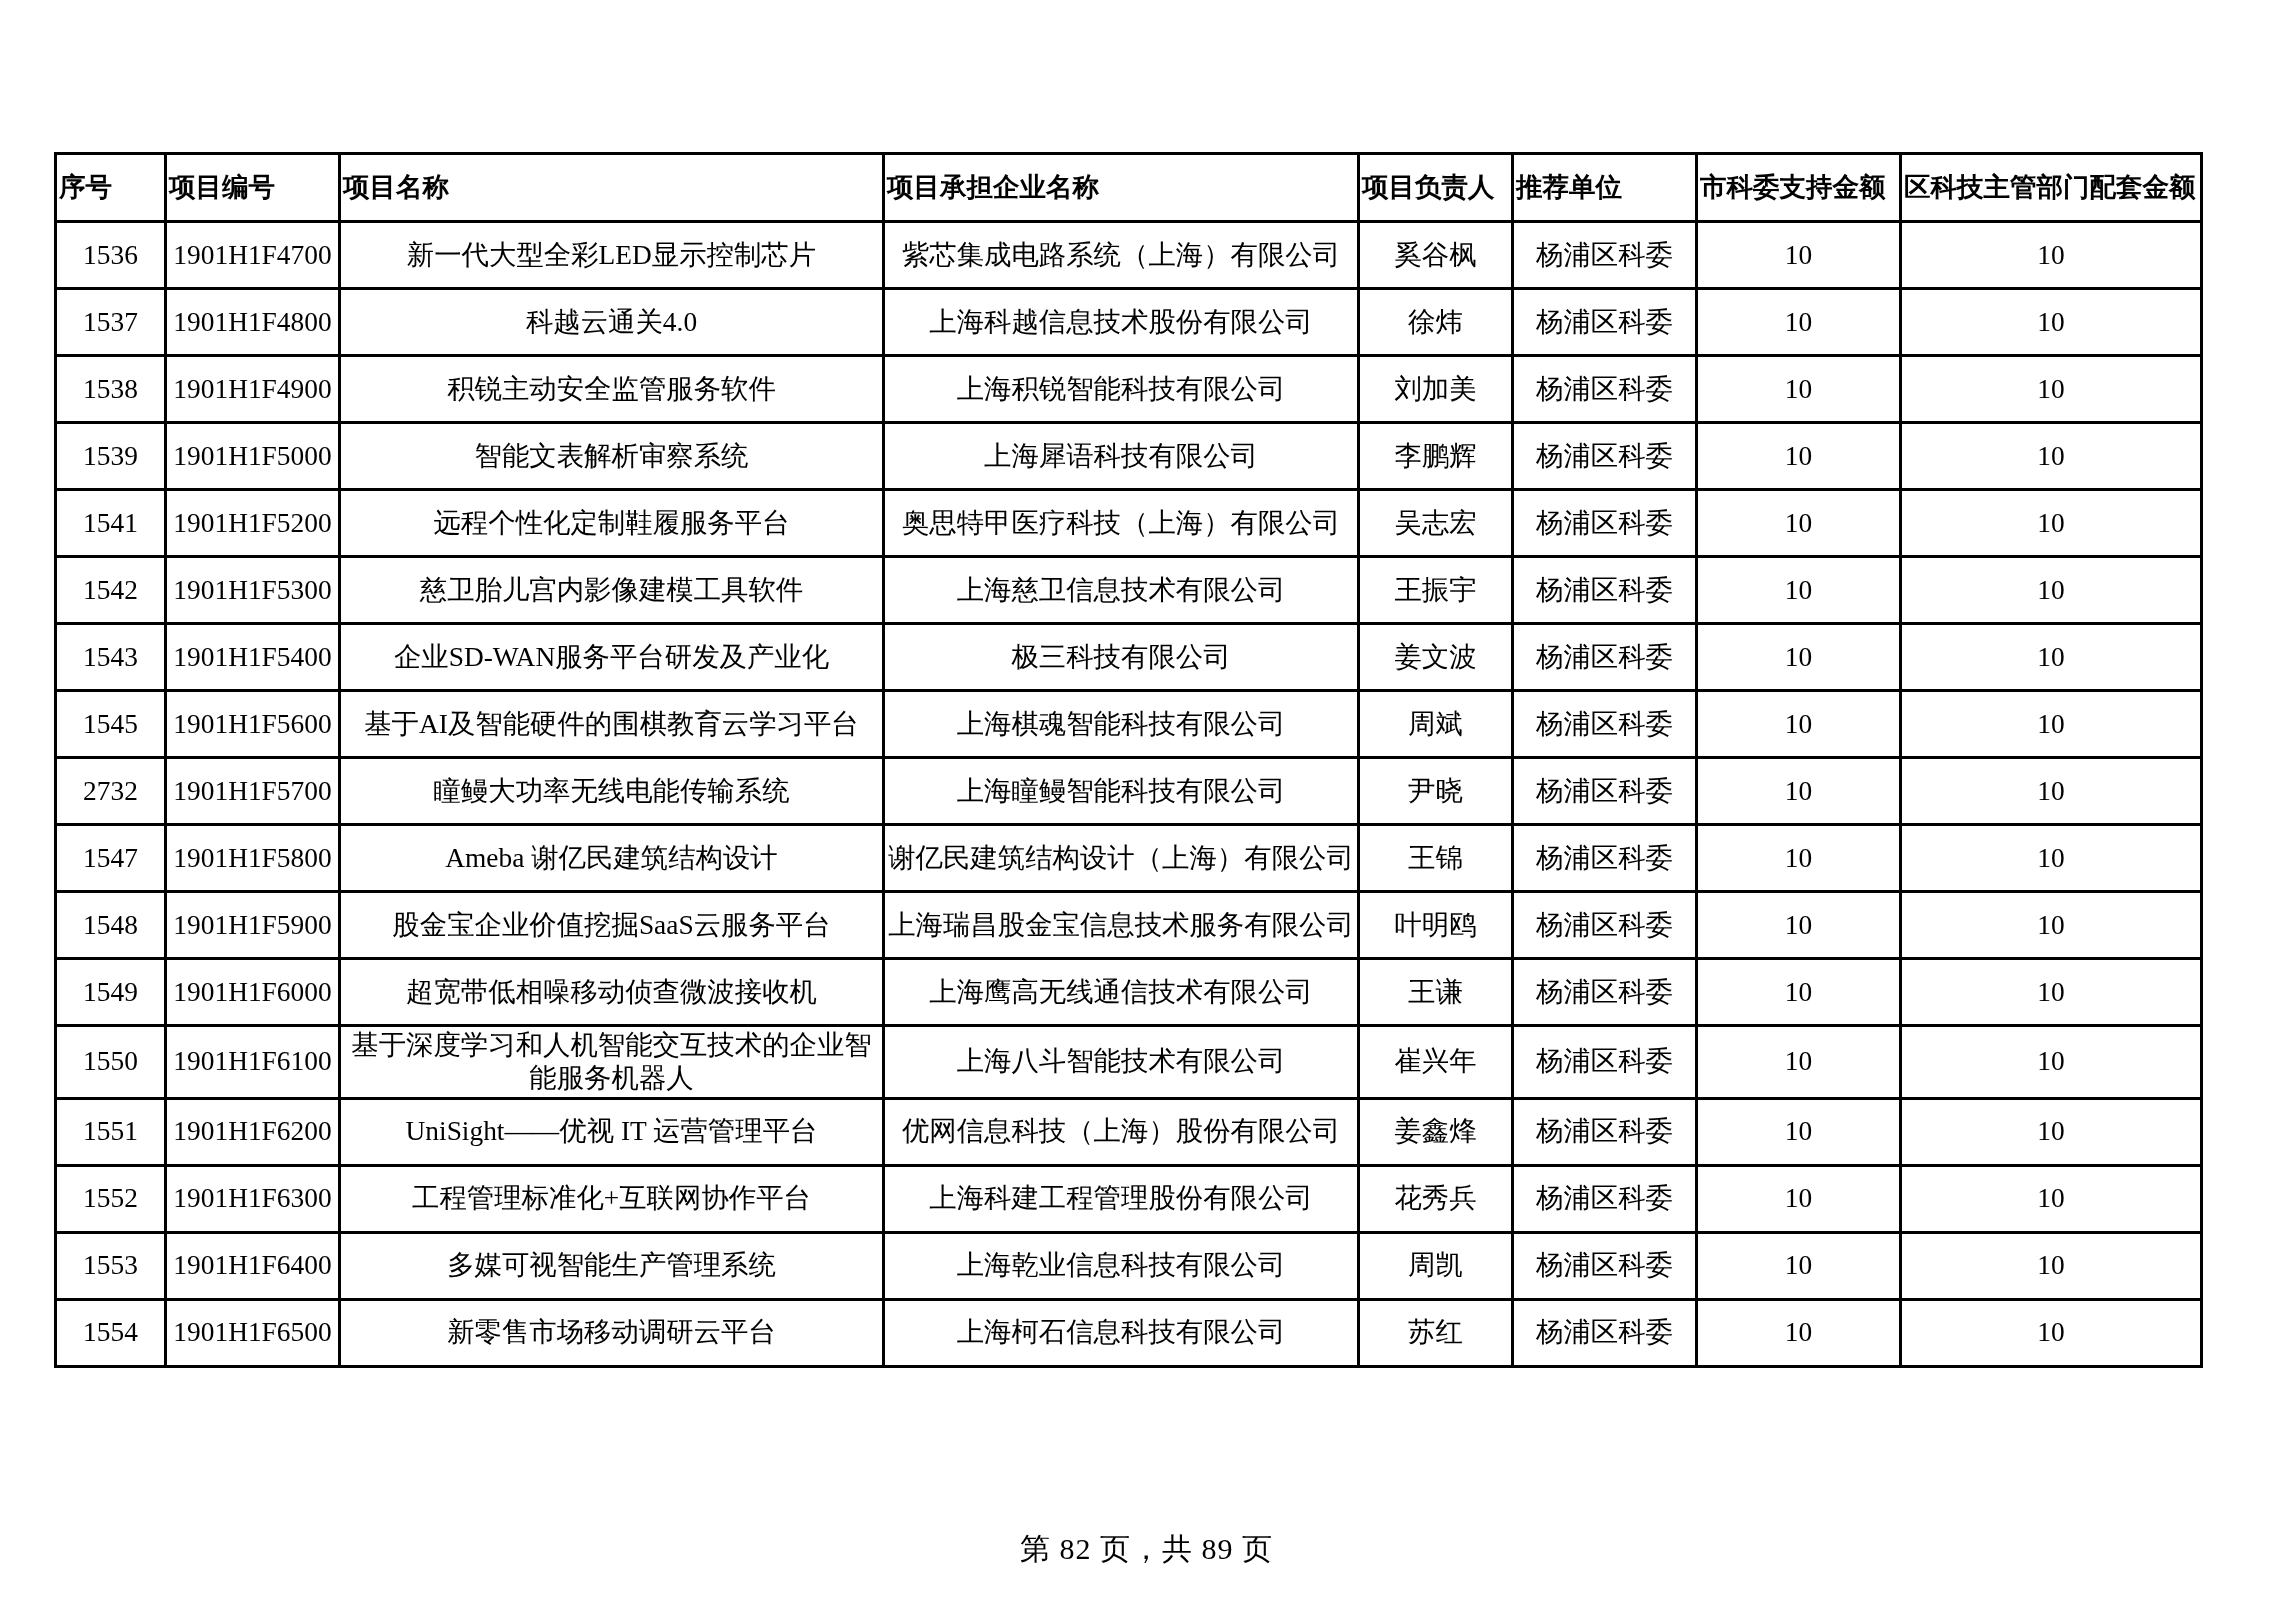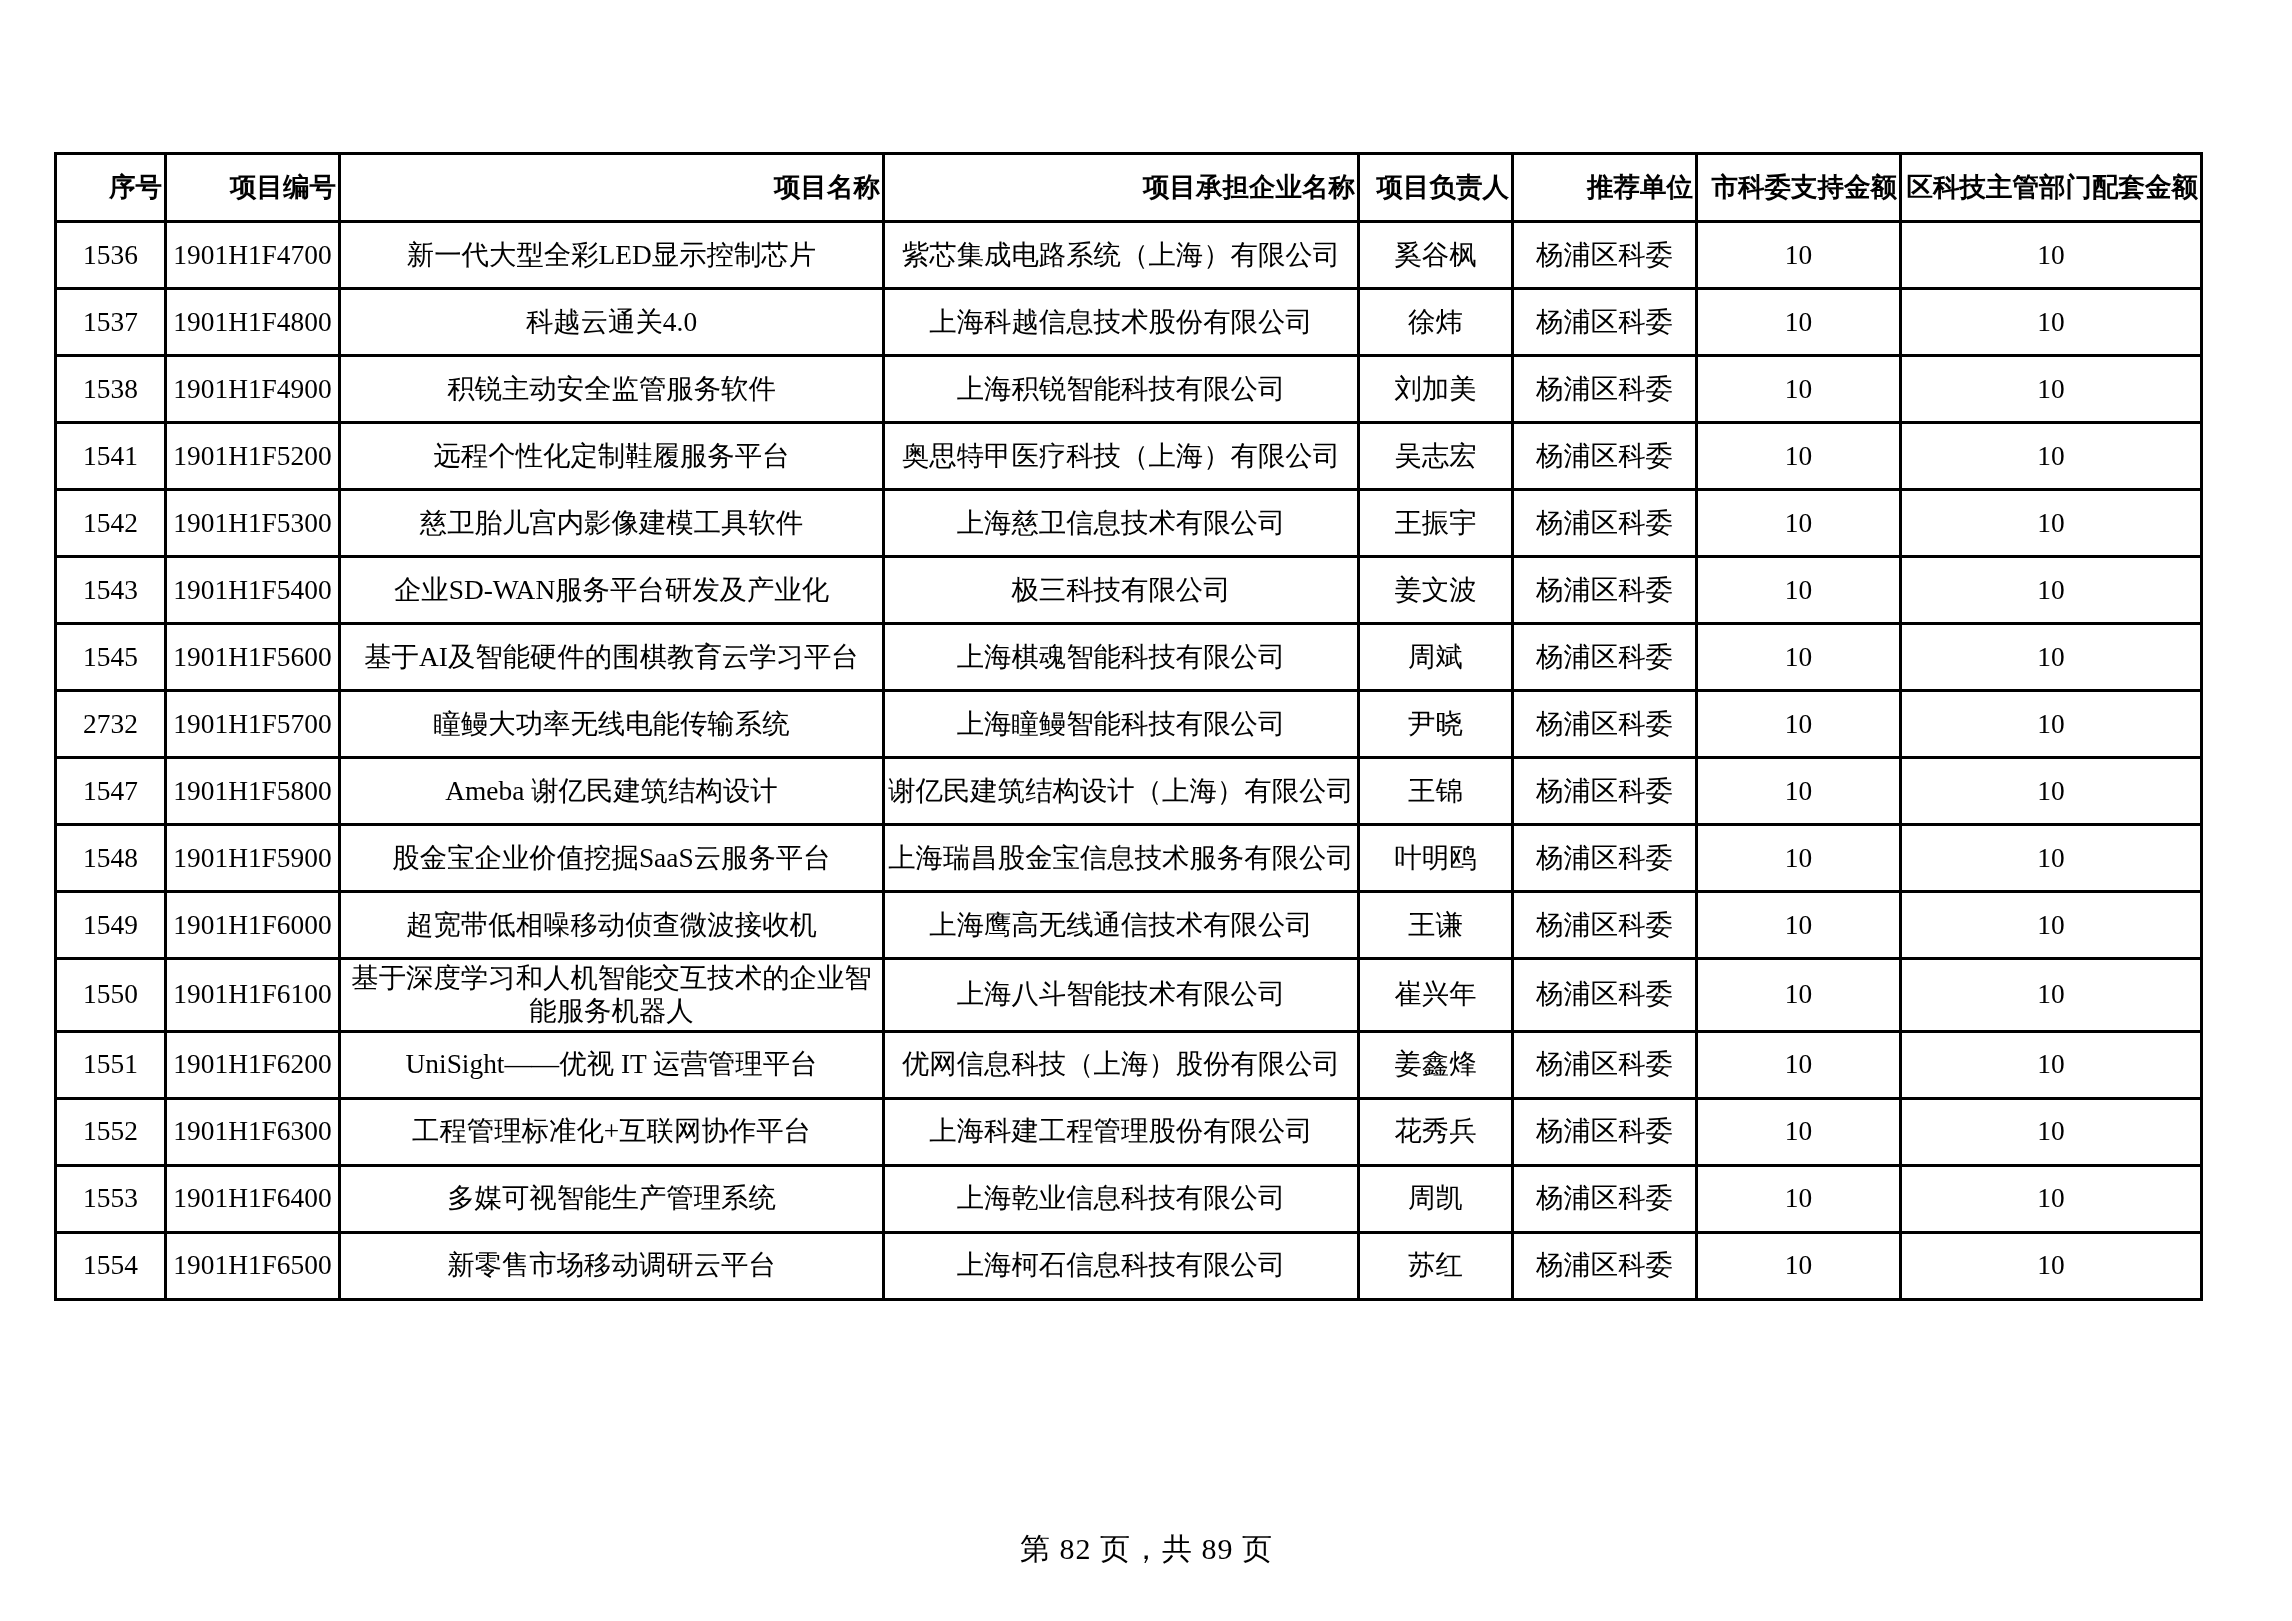--- a/index.html
+++ b/index.html
@@ -27,21 +27,21 @@
   table.grid th, table.grid td {
     border: 3.9px solid #000000;
     vertical-align: middle;
     line-height: 1.2;
     background: #ffffff;
     overflow: hidden;
   }
   table.grid th {
     font-size: 26.5px;
     font-weight: bold;
-    text-align: right;
+    text-align: left;
     height: 61px;
     padding: 2px;
     white-space: nowrap;
   }
   table.grid td {
     font-size: 27.4px;
     font-weight: normal;
     height: 60px;
     padding: 2px;
   }
@@ -111,20 +111,30 @@
       <td class="c-center">1538</td>
       <td class="c-center">1901H1F4900</td>
       <td class="c-left">积锐主动安全监管服务软件</td>
       <td class="c-left">上海积锐智能科技有限公司</td>
       <td class="c-center">刘加美</td>
       <td class="c-center">杨浦区科委</td>
       <td class="c-center">10</td>
       <td class="c-center">10</td>
     </tr>
         <tr>
+      <td class="c-center">1539</td>
+      <td class="c-center">1901H1F5000</td>
+      <td class="c-left">智能文表解析审察系统</td>
+      <td class="c-left">上海犀语科技有限公司</td>
+      <td class="c-center">李鹏辉</td>
+      <td class="c-center">杨浦区科委</td>
+      <td class="c-center">10</td>
+      <td class="c-center">10</td>
+    </tr>
+        <tr>
       <td class="c-center">1541</td>
       <td class="c-center">1901H1F5200</td>
       <td class="c-left">远程个性化定制鞋履服务平台</td>
       <td class="c-left">奥思特甲医疗科技（上海）有限公司</td>
       <td class="c-center">吴志宏</td>
       <td class="c-center">杨浦区科委</td>
       <td class="c-center">10</td>
       <td class="c-center">10</td>
     </tr>
         <tr>

